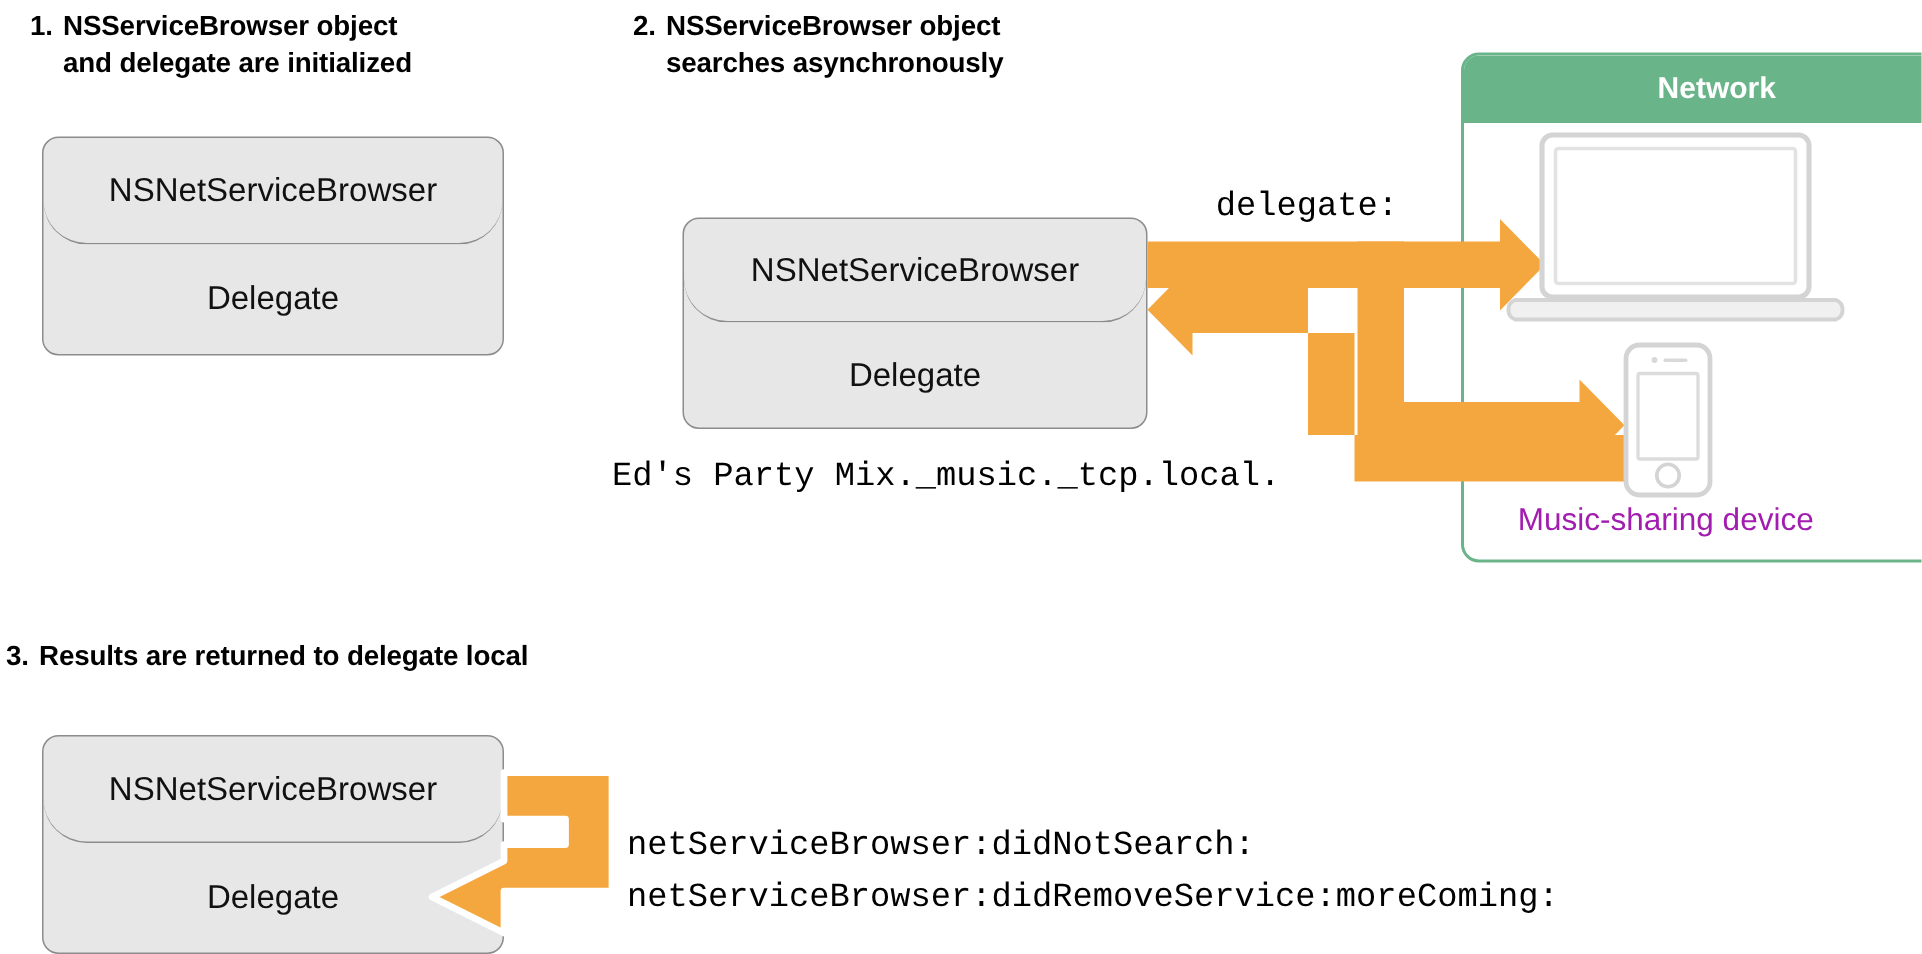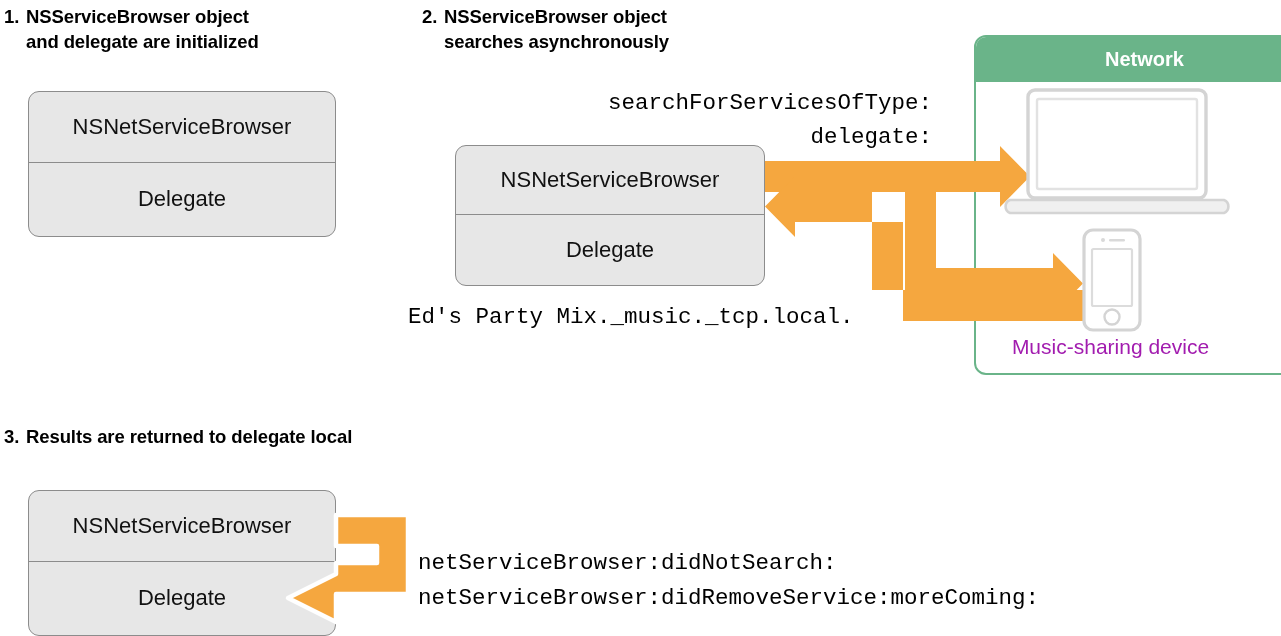--- a/index.html
+++ b/index.html
@@ -35,21 +35,21 @@
     box-sizing:border-box;
     overflow:hidden;
   }
   .objbox .row{
     display:flex;align-items:center;justify-content:center;
     box-sizing:border-box;
     font-size:22px;
     color:#111;
     white-space:nowrap;
   }
-  .objbox .row.top{border-bottom:1.6px solid #8c8c8c;}
+  .objbox .row.top{border-bottom:1.6px solid #8c8c8c;border-radius:29px;}
 
   
   .mono{
     position:absolute;
     font-family:"Liberation Mono",monospace;
     font-size:22.5px;
     line-height:30px;
     color:#000;
     white-space:pre;
   }
@@ -82,34 +82,33 @@
 
   
   .ov{position:absolute;left:0;top:0;pointer-events:none;}
   .dev{position:absolute;}
 </style>
 </head>
 <body>
 
 <div class="stage">
 
-  <div class="step-heading" style="left:4px; top:4px; width:400px;"><span class="num">1.</span><span>NSServiceBrowser object</span><span class="ln2">and delegate are initialized</span></div>
+  <div class="step-heading" style="left:20px; top:4px; width:400px;"><span class="num">1.</span><span>NSServiceBrowser object</span><span class="ln2">and delegate are initialized</span></div>
 
   <div class="objbox" style="left:28px; top:91px; width:308px; height:146px;">
     <div class="row top" style="height:71px;">
       <span>NSNetServiceBrowser</span>
     </div>
     <div class="row" style="height:71px;">
       <span>Delegate</span>
     </div>
   </div>
 
   <div class="step-heading" style="left:422px; top:4px; width:460px;"><span class="num">2.</span><span>NSServiceBrowser object</span><span class="ln2">searches asynchronously</span></div>
 
-  <div class="mono right" style="left:520px; top:88px; width:412px;"><span>searchForServicesOfType:</span></div>
   <div class="mono right" style="left:520px; top:122px; width:412px;"><span>delegate:</span></div>
 
   <div class="objbox" style="left:455px; top:145px; width:310px; height:141px;">
     <div class="row top" style="height:69px;">
       <span>NSNetServiceBrowser</span>
     </div>
     <div class="row" style="height:69px;">
       <span>Delegate</span>
     </div>
   </div>

